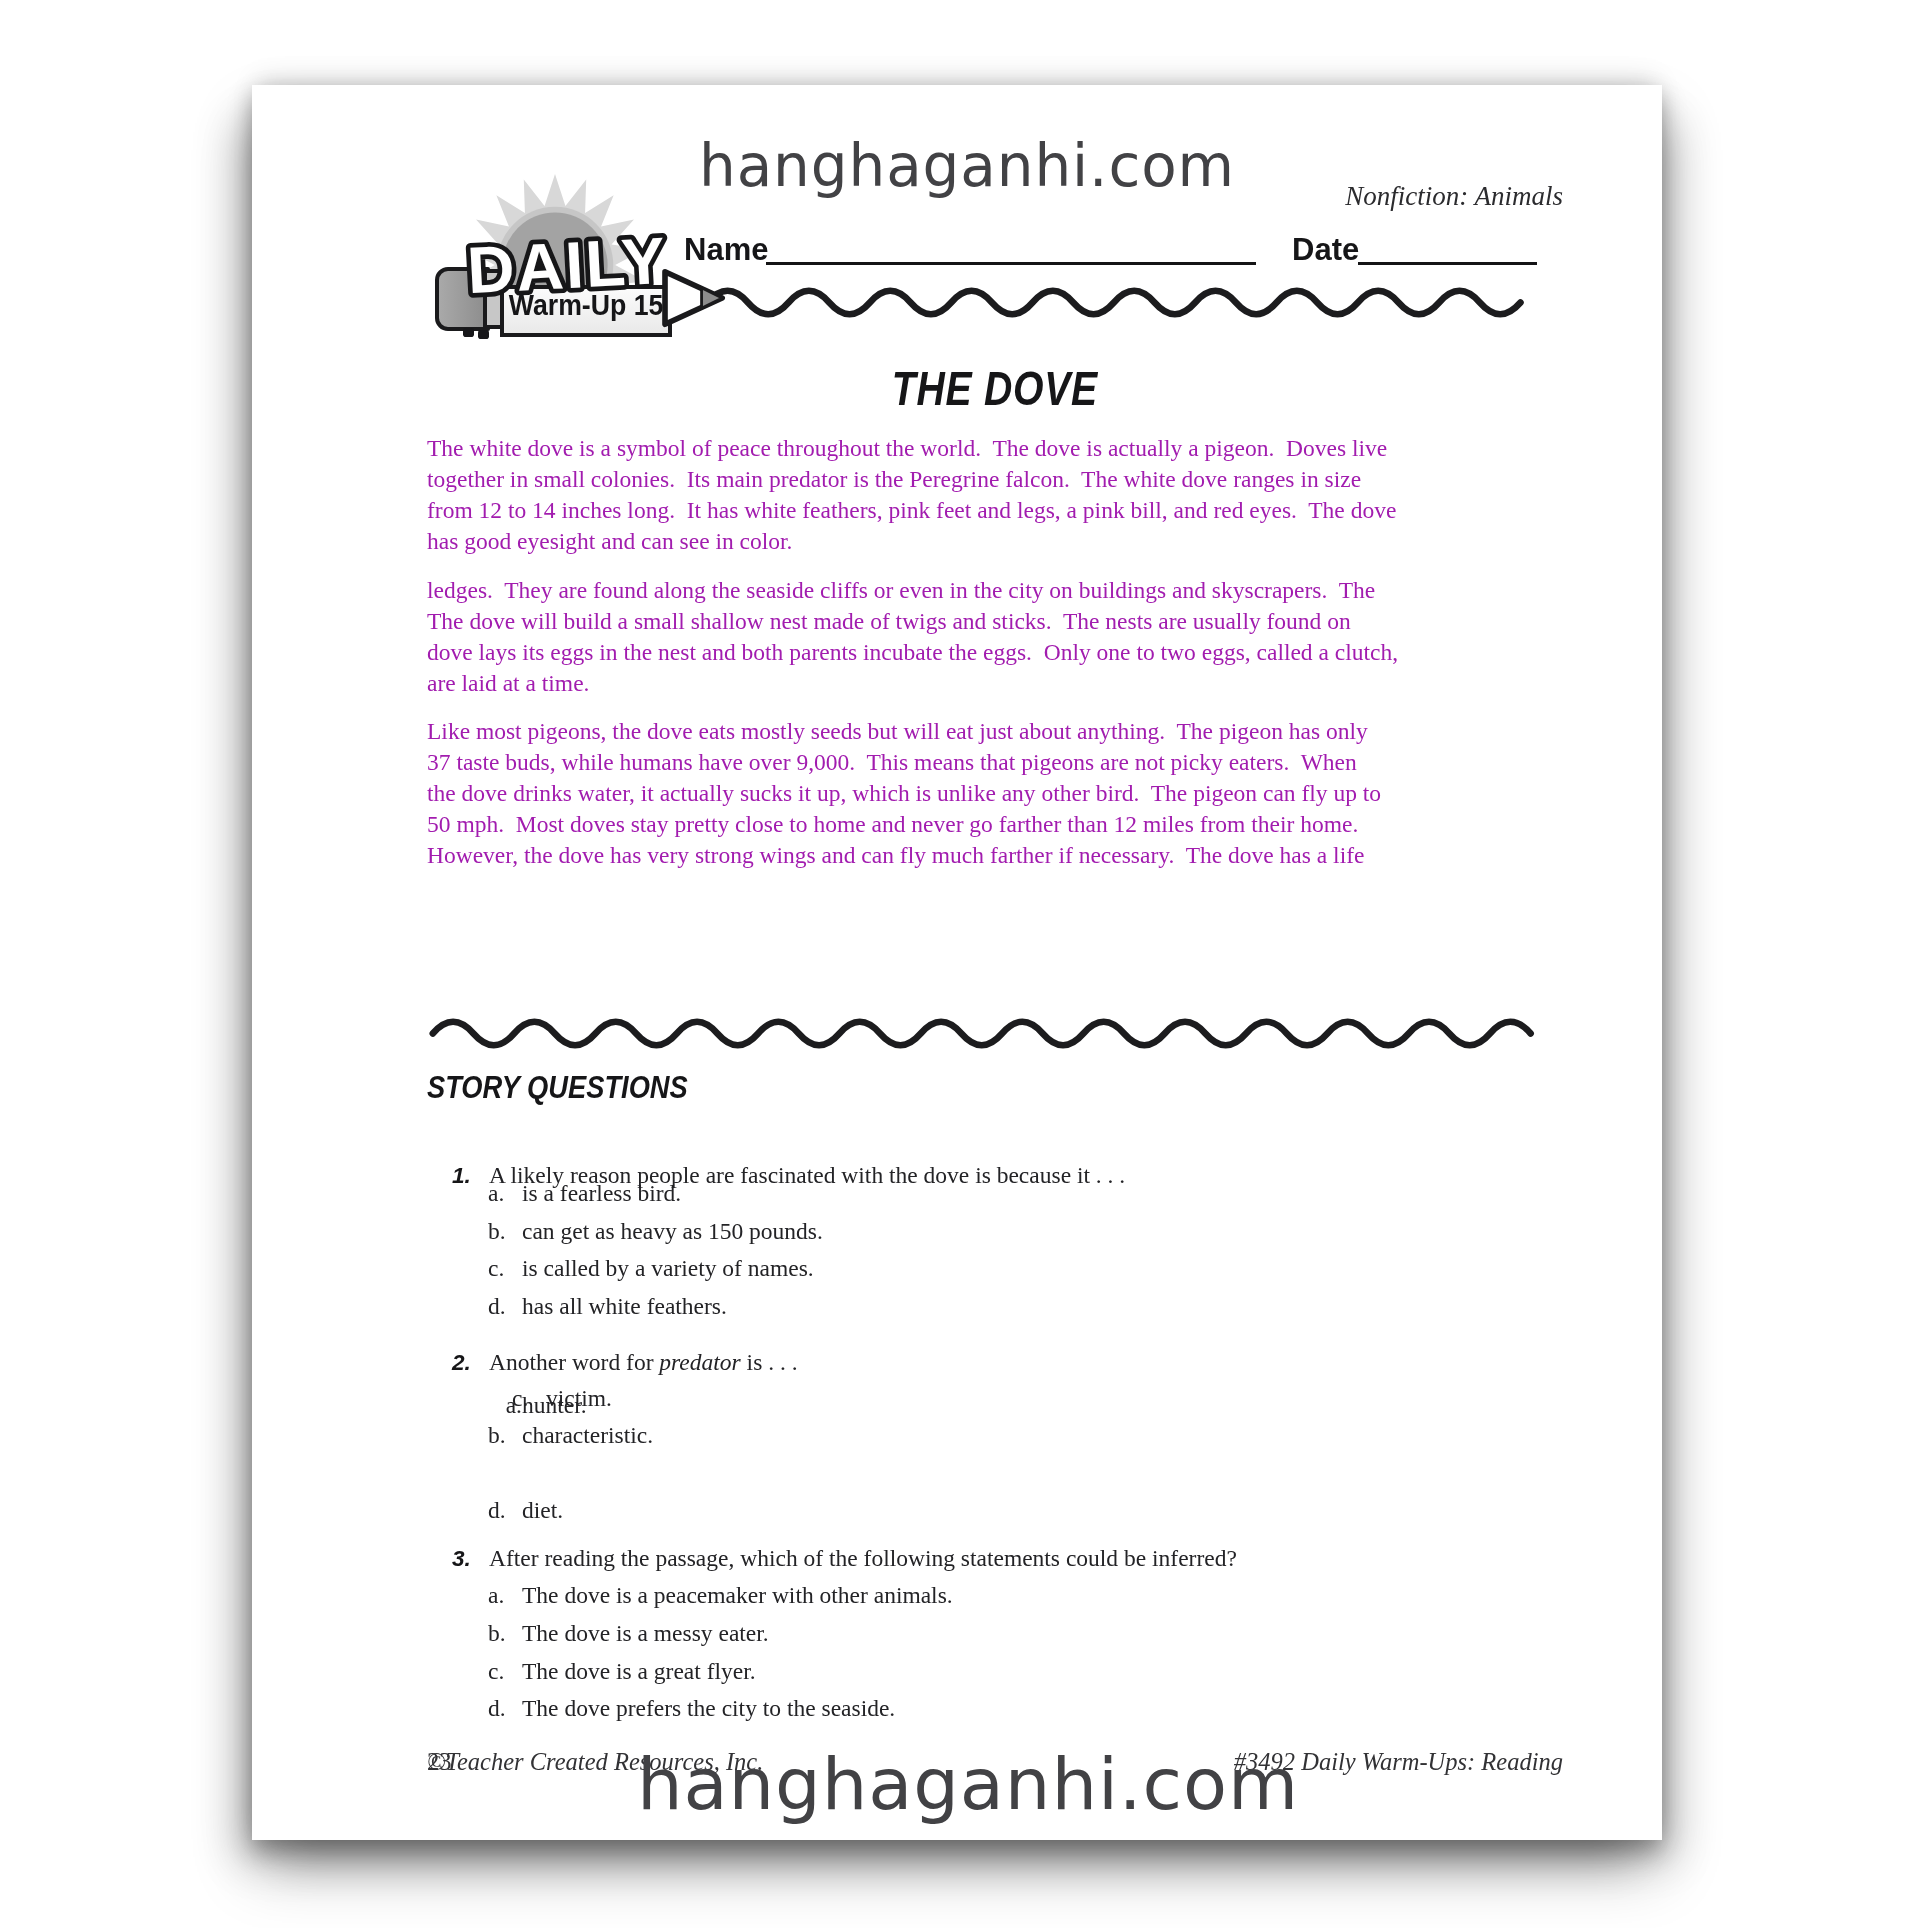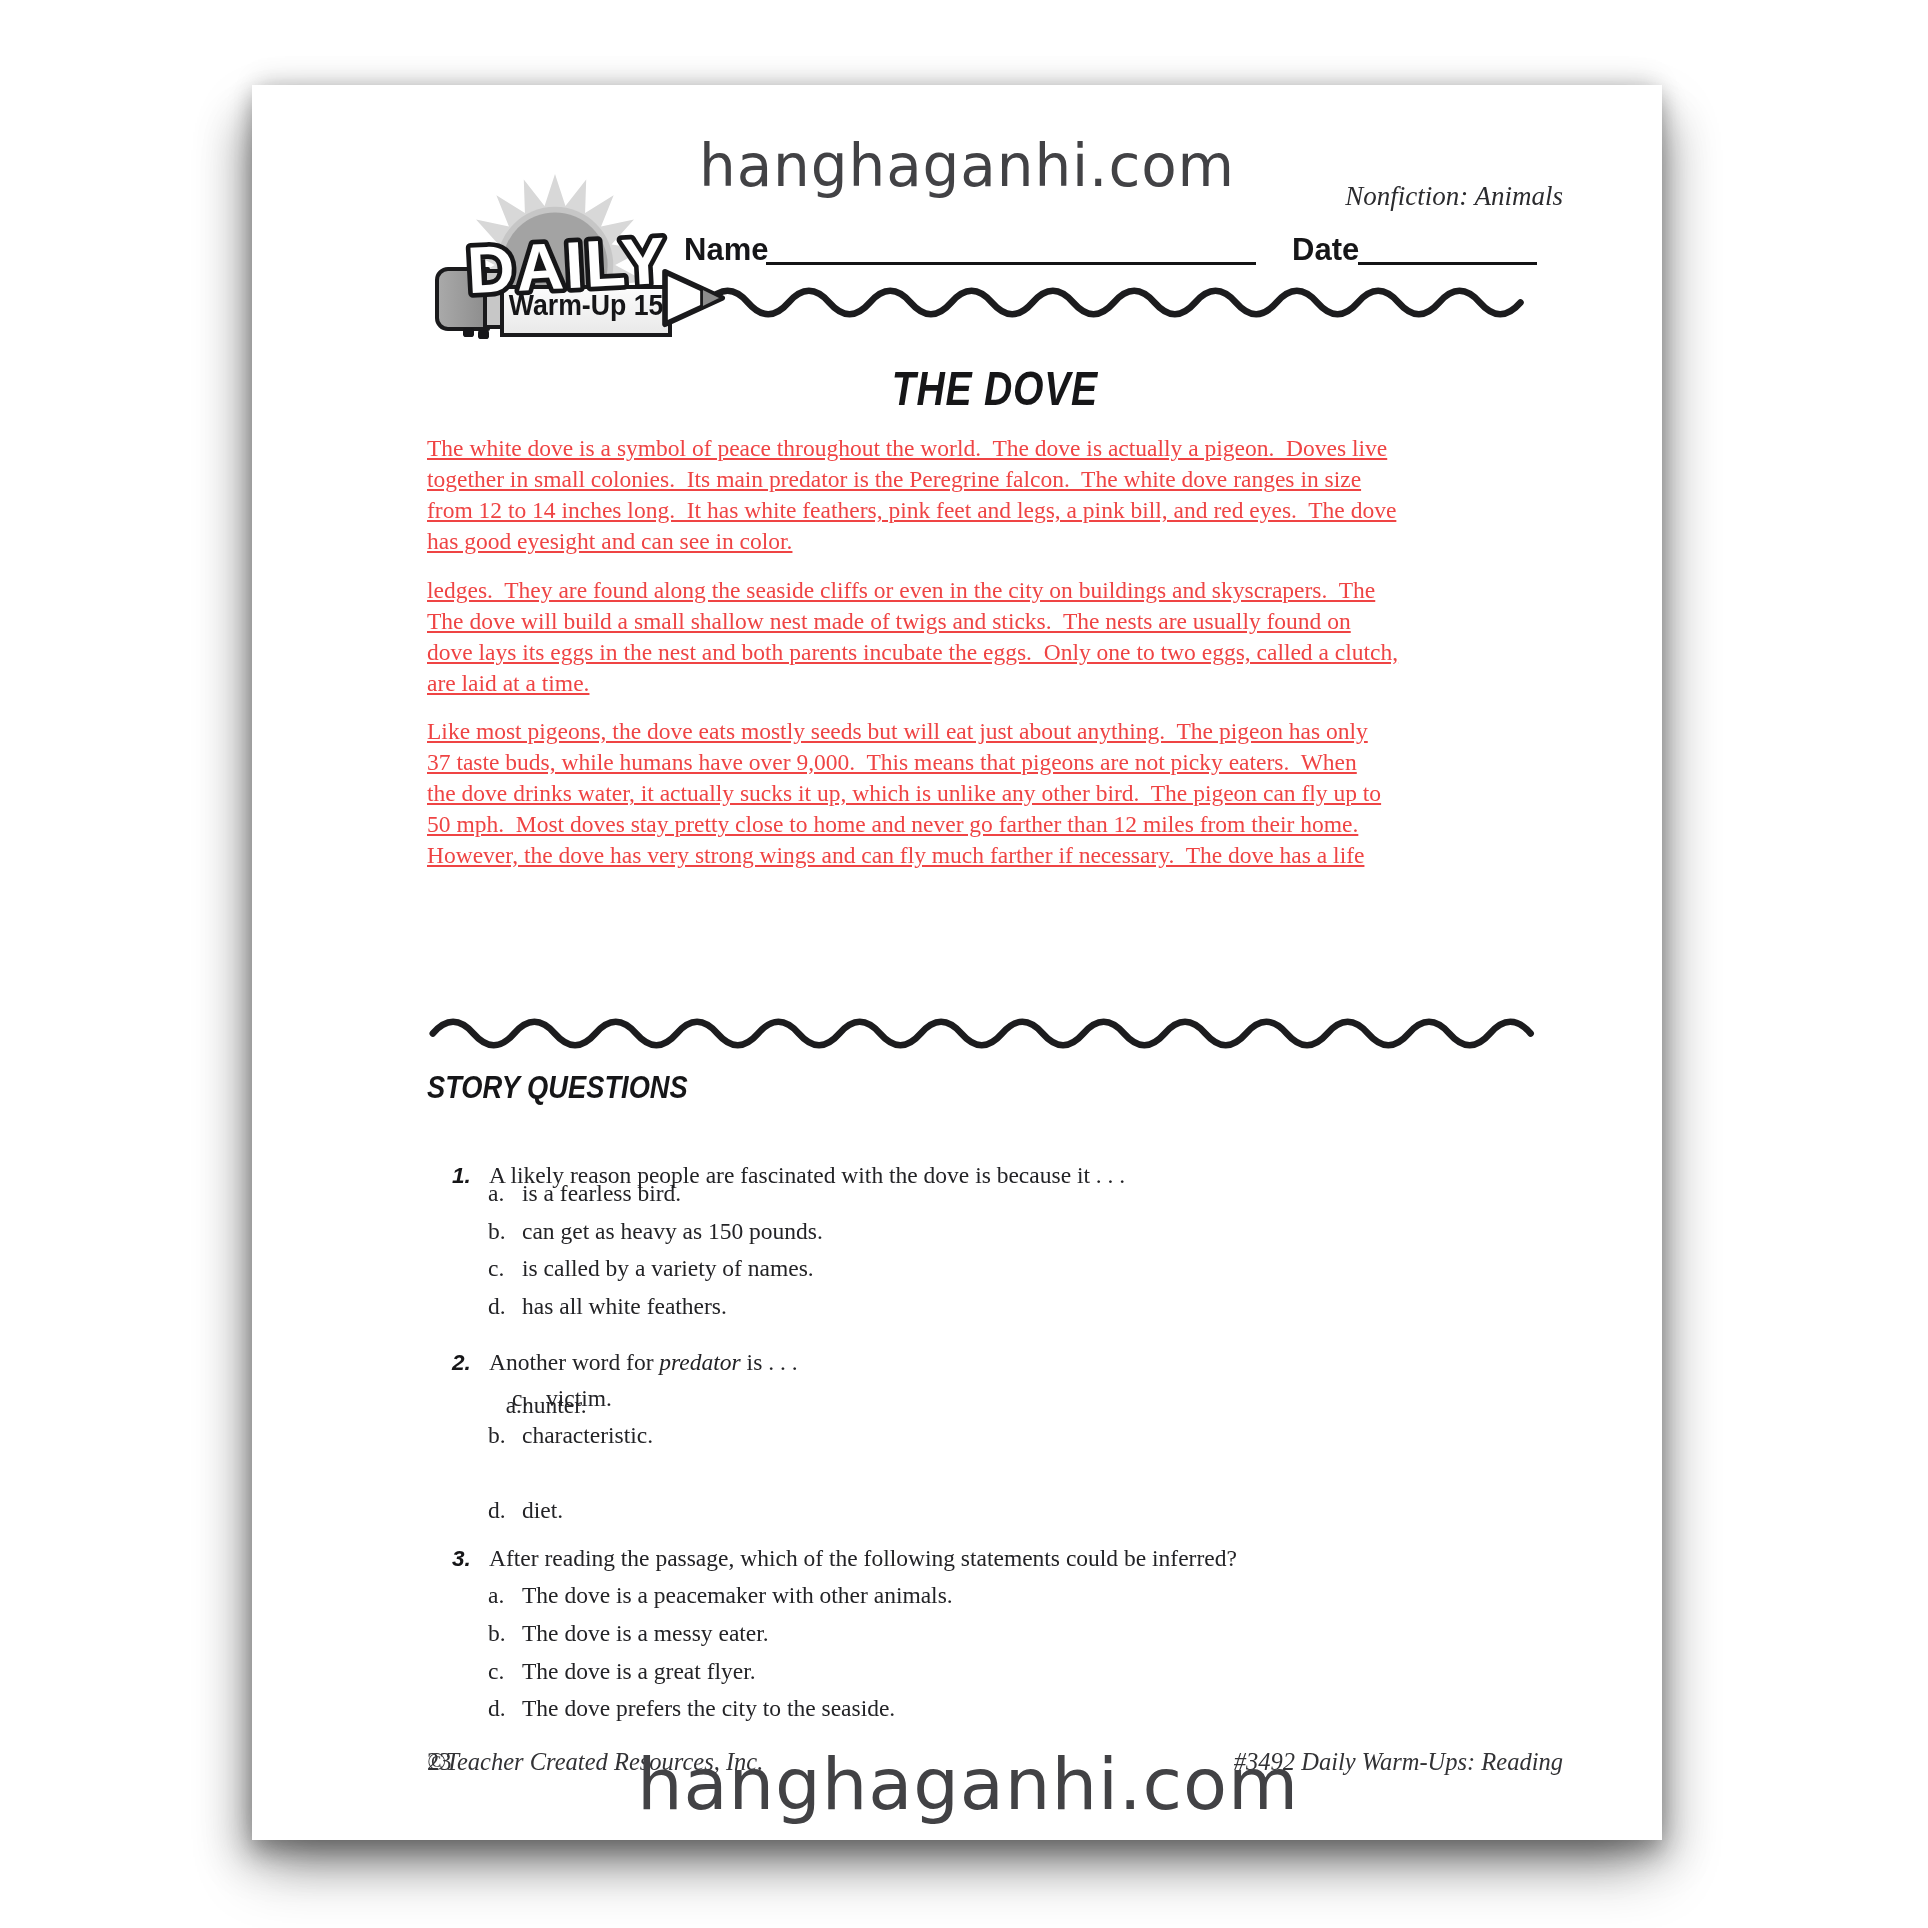--- a/index.html
+++ b/index.html
@@ -38,21 +38,21 @@
   .pencil-tip{position:absolute;left:410px;top:183px;z-index:2;}
   .pencil-dot{position:absolute;width:11.3px;height:9.4px;background:#17171a;border-radius:2.8px;z-index:3;}
   .daily-svg{position:absolute;left:202px;top:137px;z-index:4;transform:rotate(-3deg);overflow:visible;}
   .daily-svg text{font-family:"Liberation Sans",sans-serif;font-weight:bold;letter-spacing:2px;}
   .wave{position:absolute;overflow:visible;}
   
   .title{position:absolute;left:175px;top:275px;width:1136px;text-align:center;}
   .title span{display:inline-block;transform:scaleX(.8);font-style:italic;font-size:49px;
               letter-spacing:0.9px;white-space:pre;}
   .para{position:absolute;left:175px;}
-  .bline{height:31px;font-size:23.5px;white-space:pre;color:#ef4444;text-decoration:underline;}
+  .bline{height:31px;font-size:23.5px;white-space:pre;color:#a21caf;}
   
   .sq-heading{position:absolute;left:175px;top:985px;font-size:31px;}
   .sq-heading span{display:inline-block;transform:scaleX(.88);transform-origin:left;
                    font-style:italic;letter-spacing:0px;white-space:pre;}
   .qrow{position:absolute;left:200px;white-space:pre;font-size:23.5px;color:#232326;}
   .qnum{display:inline-block;width:37px;font-family:"Liberation Sans",sans-serif;
         font-weight:bold;font-style:italic;font-size:22.6px;color:#161618;}
   .orow{position:absolute;left:236px;white-space:pre;font-size:23.5px;color:#232326;}
   .olet{display:inline-block;width:34px;}
   .ital{font-style:italic;}

